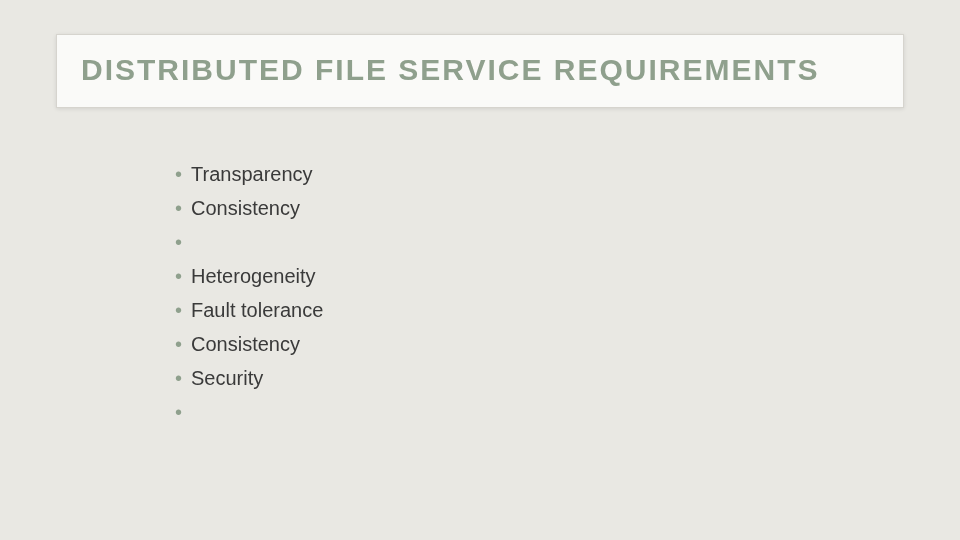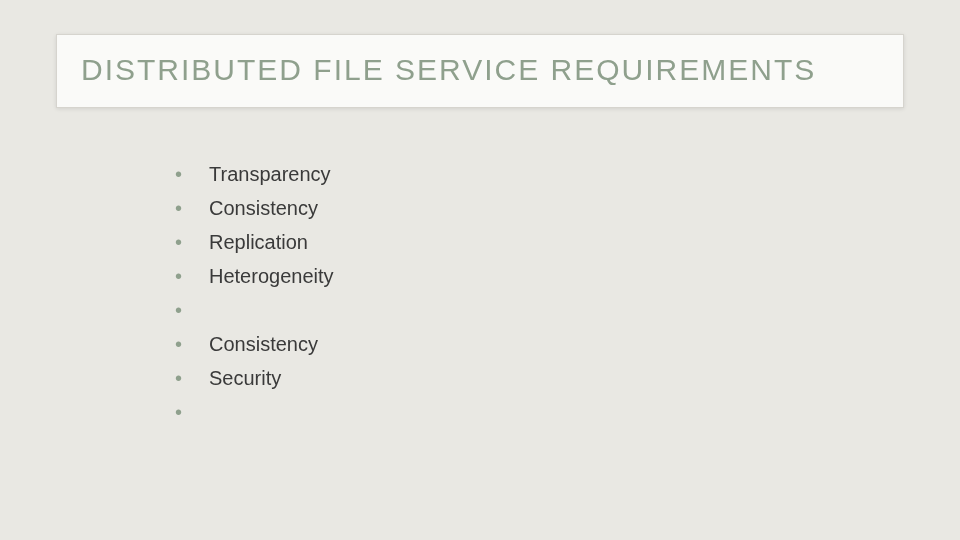--- a/index.html
+++ b/index.html
@@ -25,21 +25,21 @@
     background: #fafaf8;
     border: 1px solid #d6d4ce;
     box-shadow: 0 1px 4px rgba(0,0,0,0.10);
     padding: 18px 24px 20px 24px;
     box-sizing: border-box;
   }
   .title-text {
     color: #8fa08d;
     font-size: 30px;
     letter-spacing: 2px;
-    font-weight: 400;
+    font-weight: 700;
     white-space: nowrap;
   }
   .content {
     position: absolute;
     top: 160px;
     left: 175px;
   }
   .bullet-row {
     display: flex;
     align-items: baseline;
@@ -48,21 +48,21 @@
   .bullet-dot {
     color: #8fa08d;
     font-size: 20px;
     width: 16px;
     line-height: 28px;
   }
   .bullet-label {
     color: #3a3a3a;
     font-size: 20px;
     line-height: 28px;
-    margin-left: 18px;
+    margin-left: 0;
   }
 </style>
 </head>
 <body>
 
 <div class="slide">
 
   <div class="title-box">
     <div class="title-text">DISTRIBUTED FILE SERVICE REQUIREMENTS</div>
   </div>
@@ -71,28 +71,28 @@
     <div class="bullet-row">
       <span class="bullet-dot">•</span>
       <span class="bullet-label">Transparency</span>
     </div>
     <div class="bullet-row">
       <span class="bullet-dot">•</span>
       <span class="bullet-label">Consistency</span>
     </div>
     <div class="bullet-row">
       <span class="bullet-dot">•</span>
-      <span class="bullet-label">Replication</span>
     </div>
     <div class="bullet-row">
       <span class="bullet-dot">•</span>
       <span class="bullet-label">Heterogeneity</span>
     </div>
     <div class="bullet-row">
       <span class="bullet-dot">•</span>
+      <span class="bullet-label">Fault tolerance</span>
     </div>
     <div class="bullet-row">
       <span class="bullet-dot">•</span>
       <span class="bullet-label">Consistency</span>
     </div>
     <div class="bullet-row">
       <span class="bullet-dot">•</span>
       <span class="bullet-label">Security</span>
     </div>
     <div class="bullet-row">

